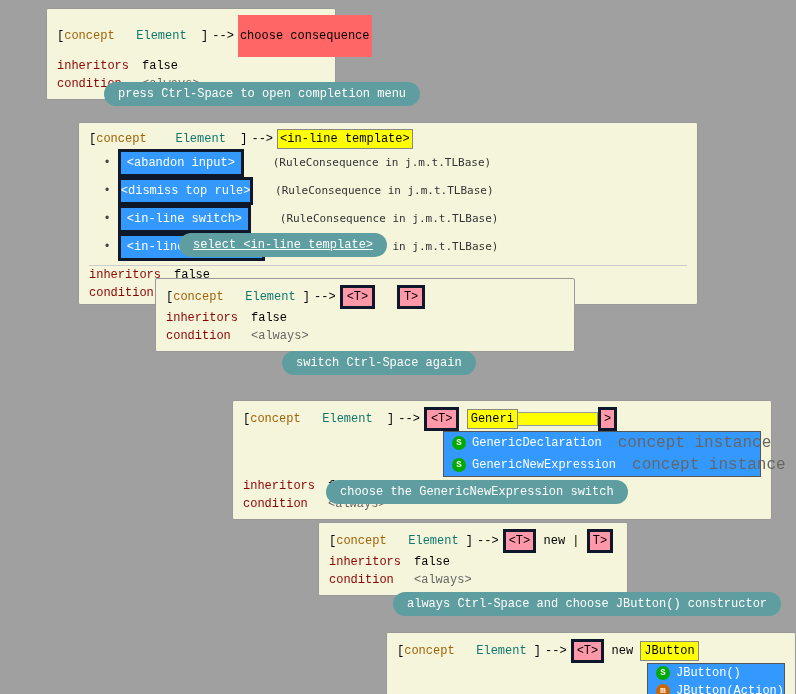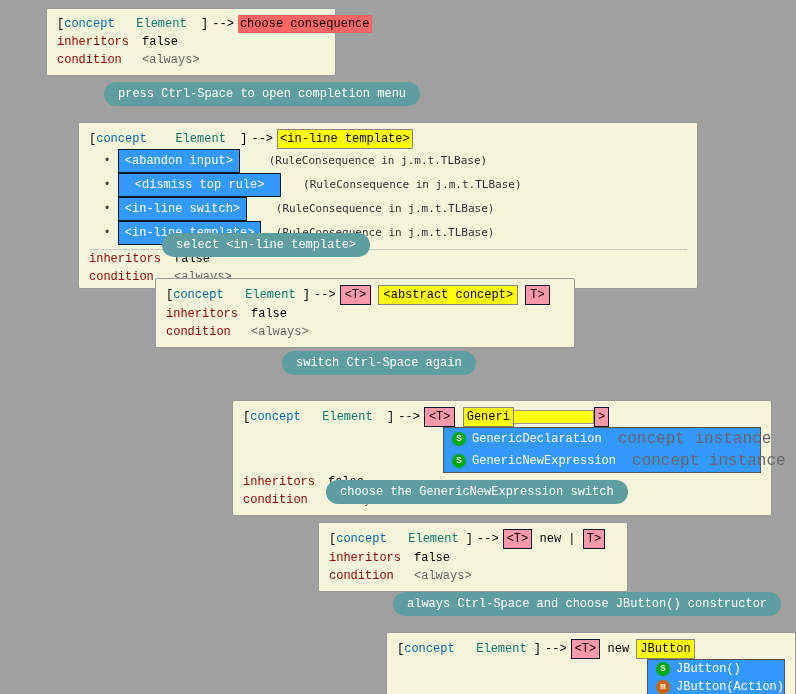--- a/index.html
+++ b/index.html
@@ -21,27 +21,27 @@
       position: absolute;
       white-space: nowrap;
     }
 
     .panel-line {
       display: flex;
       align-items: center;
       line-height: 1.5;
     }
 
-    .keyword-concept { color: #0369a1; font-weight: normal; }
+    .keyword-concept { color: #a16207; font-weight: normal; }
     .keyword-element { color: #0f766e; }
     .keyword-always { color: #666; }
     .arrow { color: #000; margin: 0 4px; }
-    .highlight-red { background: #ff6666; color: #000; padding: 0 2px; }
+    .highlight-red { background: #ff6666; color: #000; padding: 12px 2px; }
     .highlight-yellow { background: #ffff00; color: #000; padding: 0 2px; border: 1px solid #888; }
-    .highlight-pink { background: #ff99aa; color: #000; padding: 0 2px; border: 1px solid #0f172a; }
+    .highlight-pink { background: #ff99aa; color: #000; padding: 0 2px; border: 3px solid #0f172a; }
 
     .label-col { display: inline-block; width: 85px; color: #8b0000; }
     .value-col { color: #000; }
 
     
     .callout {
       background: #5f9ea0;
       color: #fff;
       border-radius: 12px;
       padding: 5px 14px;
@@ -138,21 +138,21 @@
     <div class="panel-line">
       &nbsp;&nbsp;
       <span style="color:#444;">•</span>&nbsp;
       <span class="highlight-pink" style="background:#3399ff;color:#fff;padding:2px 6px;">&lt;abandon input&gt;</span>
       &nbsp;&nbsp;&nbsp;&nbsp;
       <span style="color:#333; font-family:monospace; font-size:11px;">(RuleConsequence in j.m.t.TLBase)</span>
     </div>
     <div class="panel-line">
       &nbsp;&nbsp;
       <span style="color:#444;">•</span>&nbsp;
-      <span class="highlight-pink" style="background:#3399ff;color:#fff;padding:2px 16px;">&lt;dismiss top rule&gt;</span>
+      <span class="highlight-pink" style="background:#3399ff;color:#fff;padding:2px 0;">&lt;dismiss top rule&gt;</span>
       &nbsp;&nbsp;&nbsp;
       <span style="color:#333; font-family:monospace; font-size:11px;">(RuleConsequence in j.m.t.TLBase)</span>
     </div>
     <div class="panel-line">
       &nbsp;&nbsp;
       <span style="color:#444;">•</span>&nbsp;
       <span class="highlight-pink" style="background:#3399ff;color:#fff;padding:2px 6px;">&lt;in-line switch&gt;</span>
       &nbsp;&nbsp;&nbsp;&nbsp;
       <span style="color:#333; font-family:monospace; font-size:11px;">(RuleConsequence in j.m.t.TLBase)</span>
     </div>
@@ -168,36 +168,35 @@
       <span class="label-col">inheritors</span>
       <span>false</span>
     </div>
     <div class="panel-line">
       <span class="label-col">condition</span>
       <span class="keyword-always">&lt;always&gt;</span>
     </div>
   </div>
 </div>
 
-<div class="callout" style="left:162px; top:233px;">
+<div class="callout" style="left:179px; top:233px;text-decoration:underline;">
   <span>select &lt;in-line template&gt;</span>
 </div>
 
 <div class="panel" style="left:155px; top:278px; width:420px;">
   <div class="panel-line">
     <span class="bracket">[</span>
     <span class="keyword-concept">concept</span>
     &nbsp;&nbsp;&nbsp;
     <span class="keyword-element">Element</span>
     &nbsp;
     <span class="bracket">]</span>
     <span class="arrow">--&gt;</span>
     <span class="highlight-pink" style="padding:0 4px;">&lt;T&gt;</span>
     &nbsp;
-    <span class="highlight-yellow" style="padding:0 4px;">&lt;abstract concept&gt;</span>
     &nbsp;
     <span class="highlight-pink" style="padding:0 4px;">T&gt;</span>
   </div>
   <div class="panel-line">
     <span class="label-col">inheritors</span>
     <span>false</span>
   </div>
   <div class="panel-line">
     <span class="label-col">condition</span>
     <span class="keyword-always">&lt;always&gt;</span>

